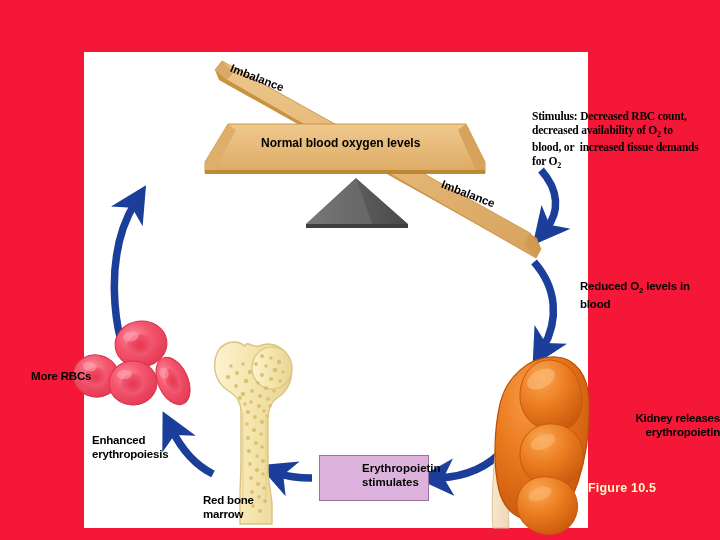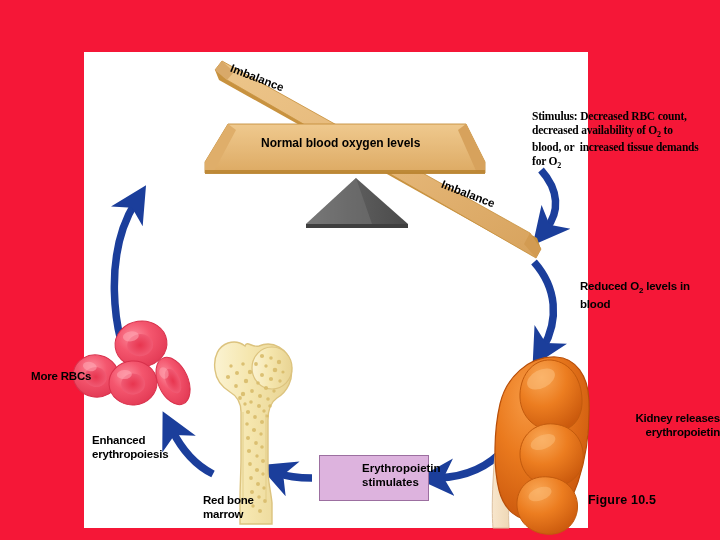--- a/index.html
+++ b/index.html
@@ -46,26 +46,25 @@
   #stimulus-label { left: 532px; top: 110px; width: 172px; font-family: Liberation Serif, serif; }
   #increased-o2-label { left: 2px; top: 218px; width: 100px; }
   #reduced-o2-label  { left: 580px; top: 280px; width: 130px; }
   #more-rbcs-label   { left: 31px; top: 363px; width: 70px; margin-top: 7px; }
   #kidney-label      { left: 580px; top: 412px; width: 140px; text-align: right; }
   #enhanced-label    { left: 92px; top: 434px; width: 120px; }
   #redbone-label     { left: 203px; top: 494px; width: 90px; }
   #figure-label {
     position: absolute;
     left: 588px; top: 481px;
-    color: #000000;
+    color: #fef9c3;
     font-family: "Liberation Sans", sans-serif;
     font-weight: bold;
     font-size: 12.5px;
     letter-spacing: 0.2px;
-    margin-top: 12px;
   }
   #epo-box {
     position: absolute;
     left: 319px; top: 455px;
     width: 110px; height: 46px;
     background: #DDB3DE;
     border: 1px solid #9C6FA0;
     box-sizing: border-box;
   }
   #epo-box .txt {

